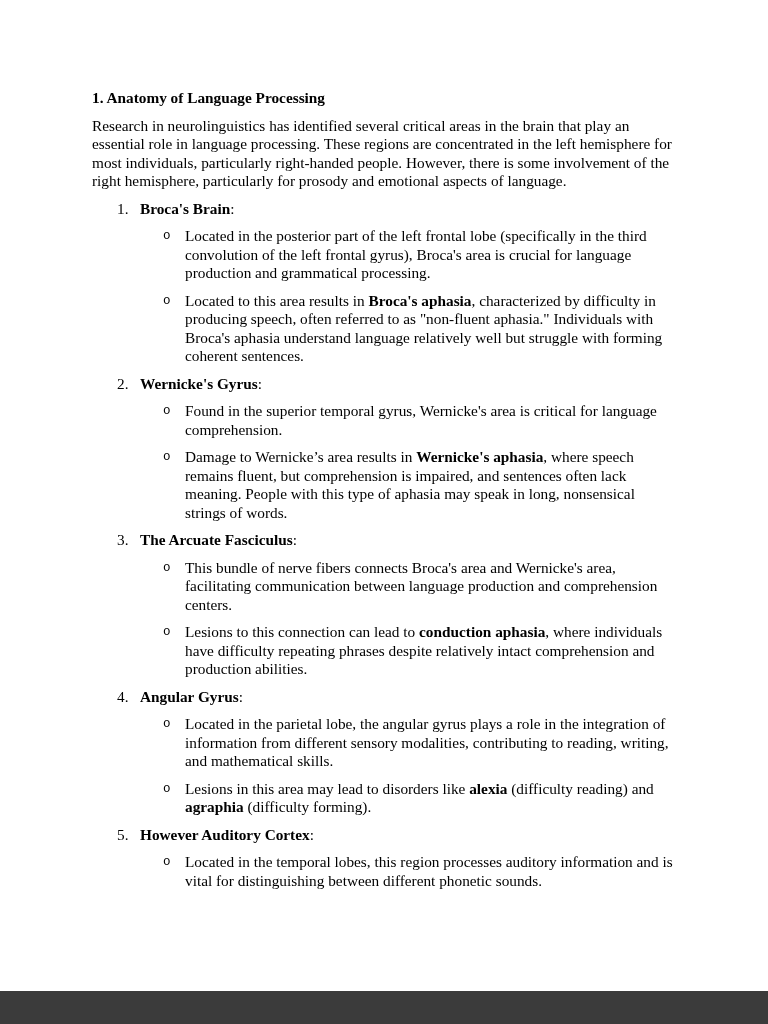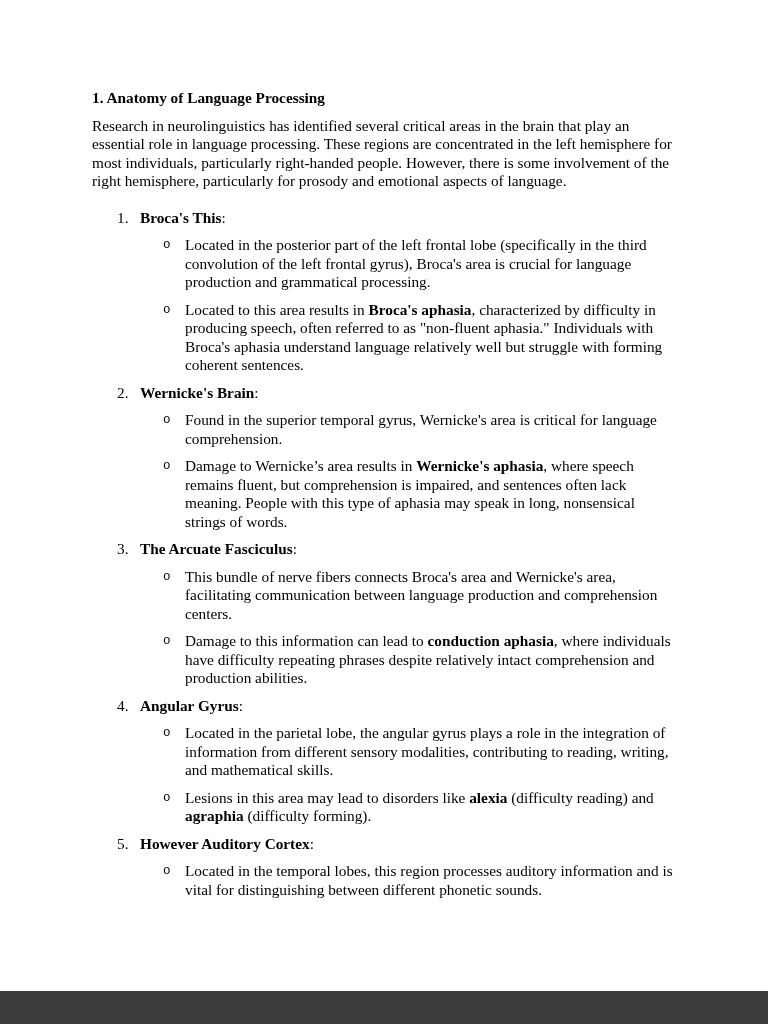--- a/index.html
+++ b/index.html
@@ -22,21 +22,21 @@
   .doc {
     padding: 89px 92px 0 92px;
     font-size: 15.3px;
     line-height: 18.5px;
   }
   .doc p.heading {
     font-weight: bold;
     margin-bottom: 9px;
   }
   .doc p.para {
-    margin-bottom: 18px;
+    margin-bottom: 9px;
   }
   .num-item {
     display: flex;
     margin: 0 0 9px 25px;
   }
   .num {
     flex: none;
     width: 23px;
   }
   .num-text b { font-weight: bold; }
@@ -62,53 +62,53 @@
 </head>
 <body>
 
 <div class="viewport">
   <div class="page">
     <div class="doc">
         <p class="heading"><b>1. Anatomy of Language Processing</b></p>
         <p class="para"><span>Research in neurolinguistics has identified several critical areas in the brain that play an essential role in language processing. These regions are concentrated in the left hemisphere for most individuals, particularly right-handed people. However, there is some involvement of the right hemisphere, particularly for prosody and emotional aspects of language.</span></p>
         <div class="num-item">
           <span class="num">1.</span>
-          <span class="num-text"><b>Broca's This</b><span>:</span></span>
+          <span class="num-text"><b>Broca's Brain</b><span>:</span></span>
         </div>
         <div class="bullet-item">
           <span class="marker">o</span>
           <span class="bullet-text"><span>Located in the posterior part of the left frontal lobe (specifically in the third convolution of the left frontal gyrus), Broca's area is crucial for language production and grammatical processing.</span></span>
         </div>
         <div class="bullet-item">
           <span class="marker">o</span>
           <span class="bullet-text"><span>Located to this area results in </span><b>Broca's aphasia</b><span>, characterized by difficulty in producing speech, often referred to as "non-fluent aphasia." Individuals with Broca's aphasia understand language relatively well but struggle with forming coherent sentences.</span></span>
         </div>
         <div class="num-item">
           <span class="num">2.</span>
-          <span class="num-text"><b>Wernicke's Brain</b><span>:</span></span>
+          <span class="num-text"><b>Wernicke's Gyrus</b><span>:</span></span>
         </div>
         <div class="bullet-item">
           <span class="marker">o</span>
           <span class="bullet-text"><span>Found in the superior temporal gyrus, Wernicke's area is critical for language comprehension.</span></span>
         </div>
         <div class="bullet-item">
           <span class="marker">o</span>
           <span class="bullet-text"><span>Damage to Wernicke’s area results in </span><b>Wernicke's aphasia</b><span>, where speech remains fluent, but comprehension is impaired, and sentences often lack meaning. People with this type of aphasia may speak in long, nonsensical strings of words.</span></span>
         </div>
         <div class="num-item">
           <span class="num">3.</span>
           <span class="num-text"><b>The Arcuate Fasciculus</b><span>:</span></span>
         </div>
         <div class="bullet-item">
           <span class="marker">o</span>
           <span class="bullet-text"><span>This bundle of nerve fibers connects Broca's area and Wernicke's area, facilitating communication between language production and comprehension centers.</span></span>
         </div>
         <div class="bullet-item">
           <span class="marker">o</span>
-          <span class="bullet-text"><span>Damage to this information can lead to </span><b>conduction aphasia</b><span>, where individuals have difficulty repeating phrases despite relatively intact comprehension and production abilities.</span></span>
+          <span class="bullet-text"><span>Lesions to this connection can lead to </span><b>conduction aphasia</b><span>, where individuals have difficulty repeating phrases despite relatively intact comprehension and production abilities.</span></span>
         </div>
         <div class="num-item">
           <span class="num">4.</span>
           <span class="num-text"><b>Angular Gyrus</b><span>:</span></span>
         </div>
         <div class="bullet-item">
           <span class="marker">o</span>
           <span class="bullet-text"><span>Located in the parietal lobe, the angular gyrus plays a role in the integration of information from different sensory modalities, contributing to reading, writing, and mathematical skills.</span></span>
         </div>
         <div class="bullet-item">

